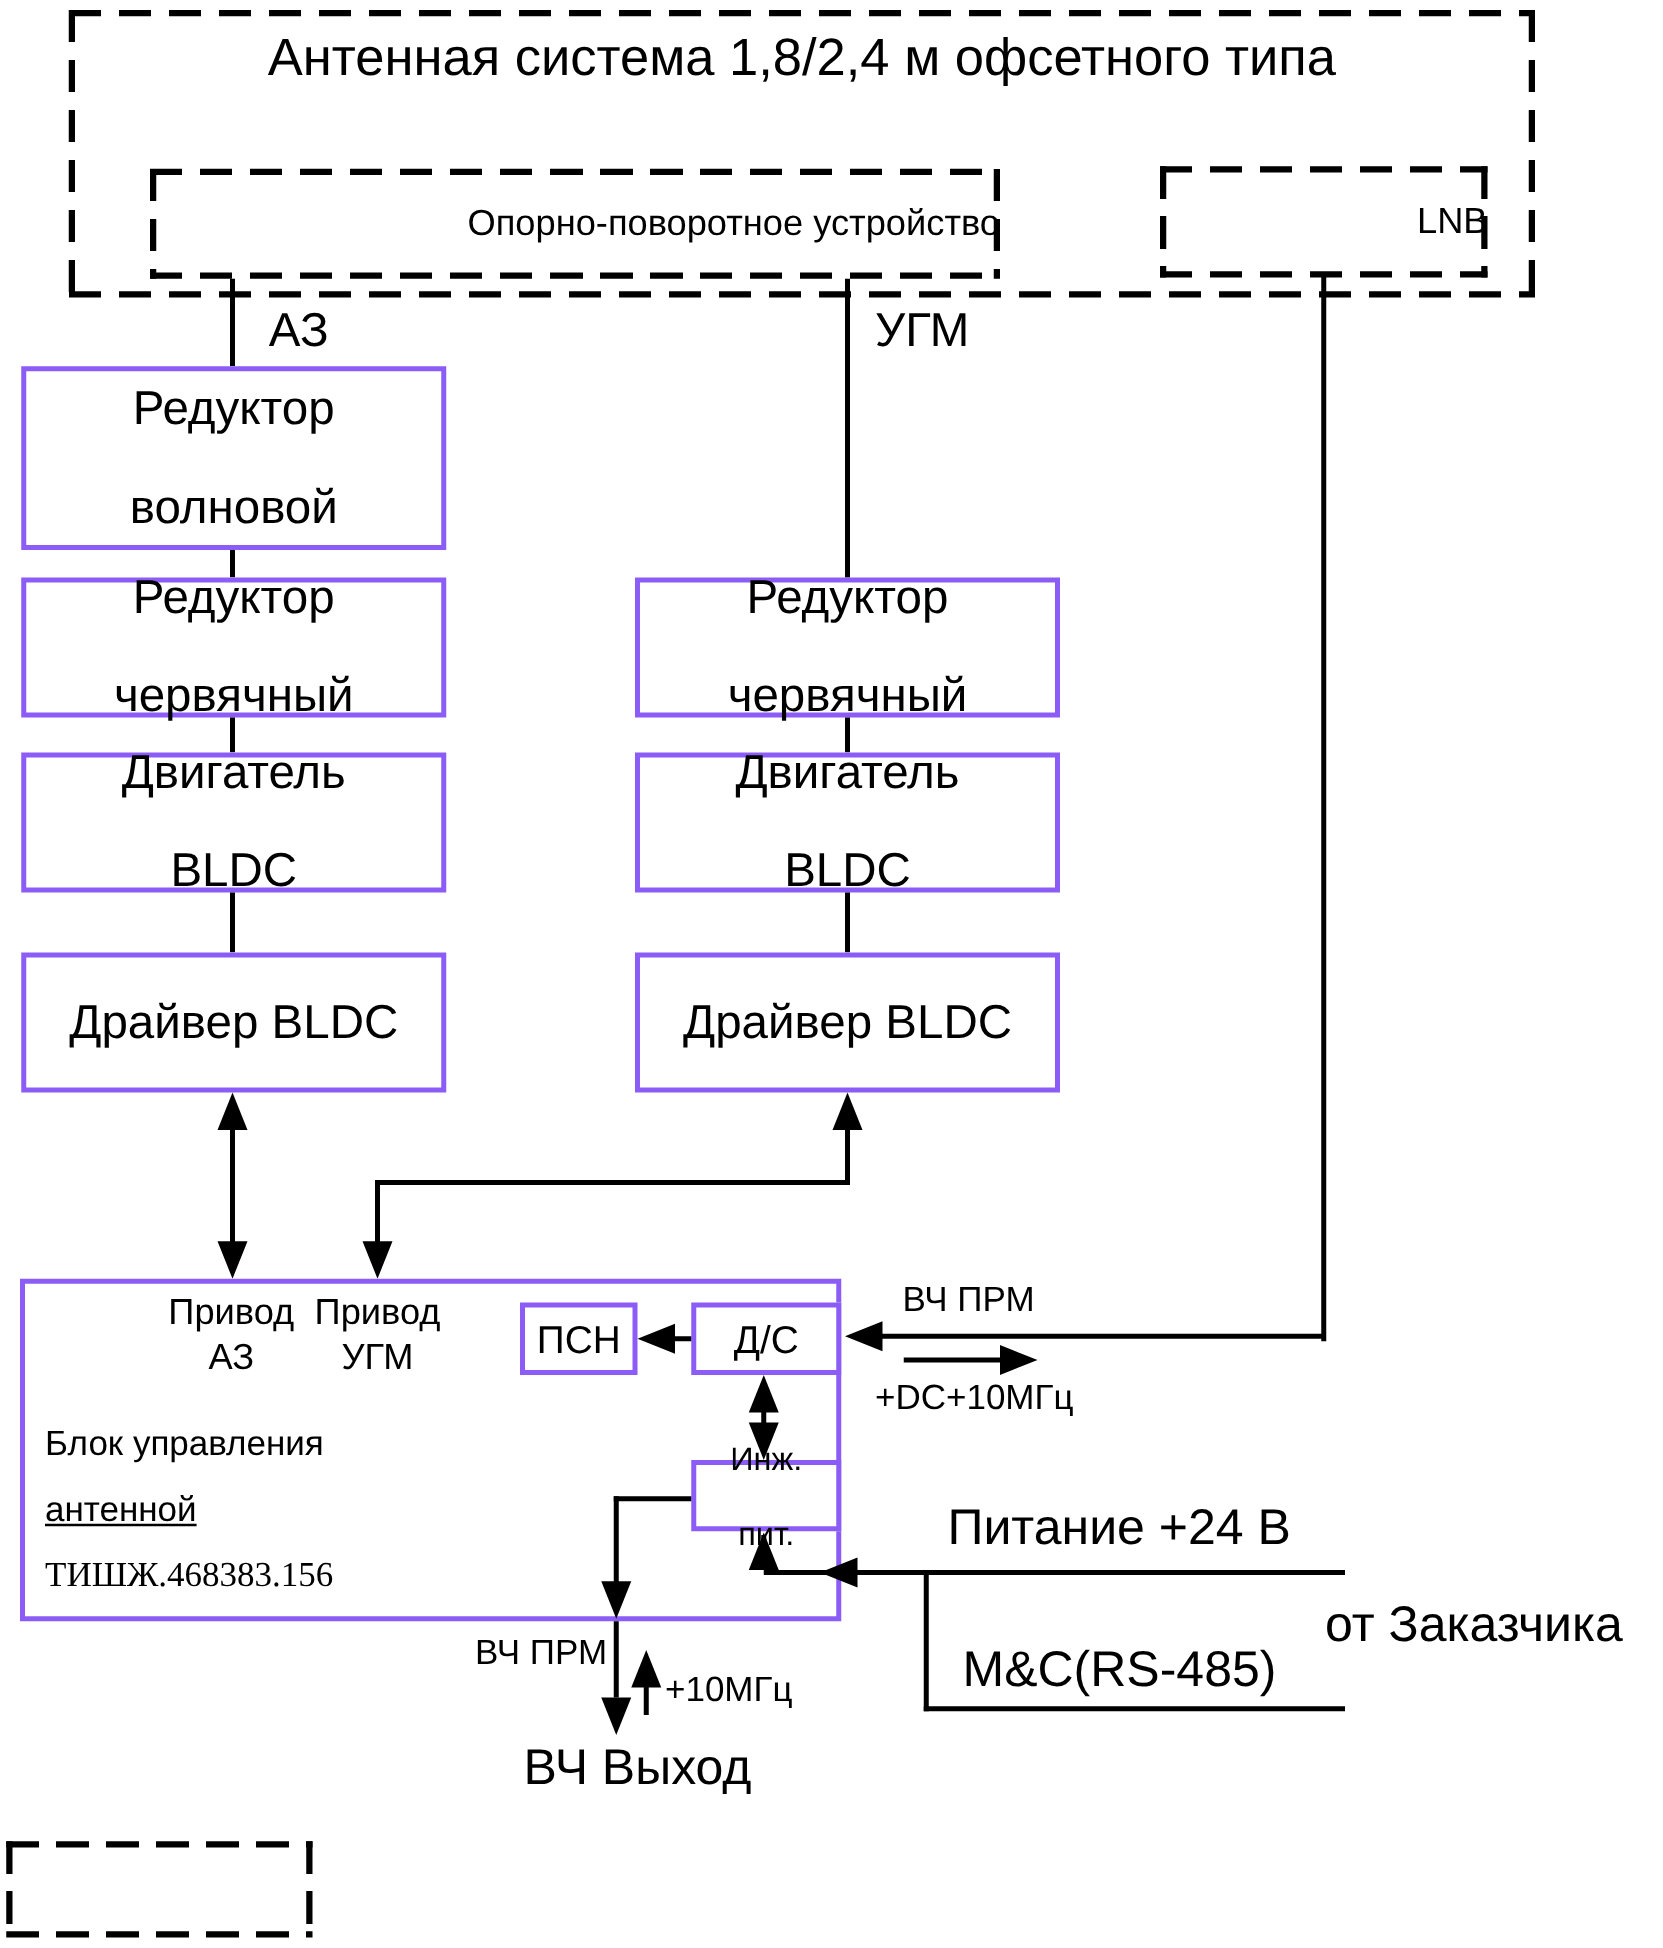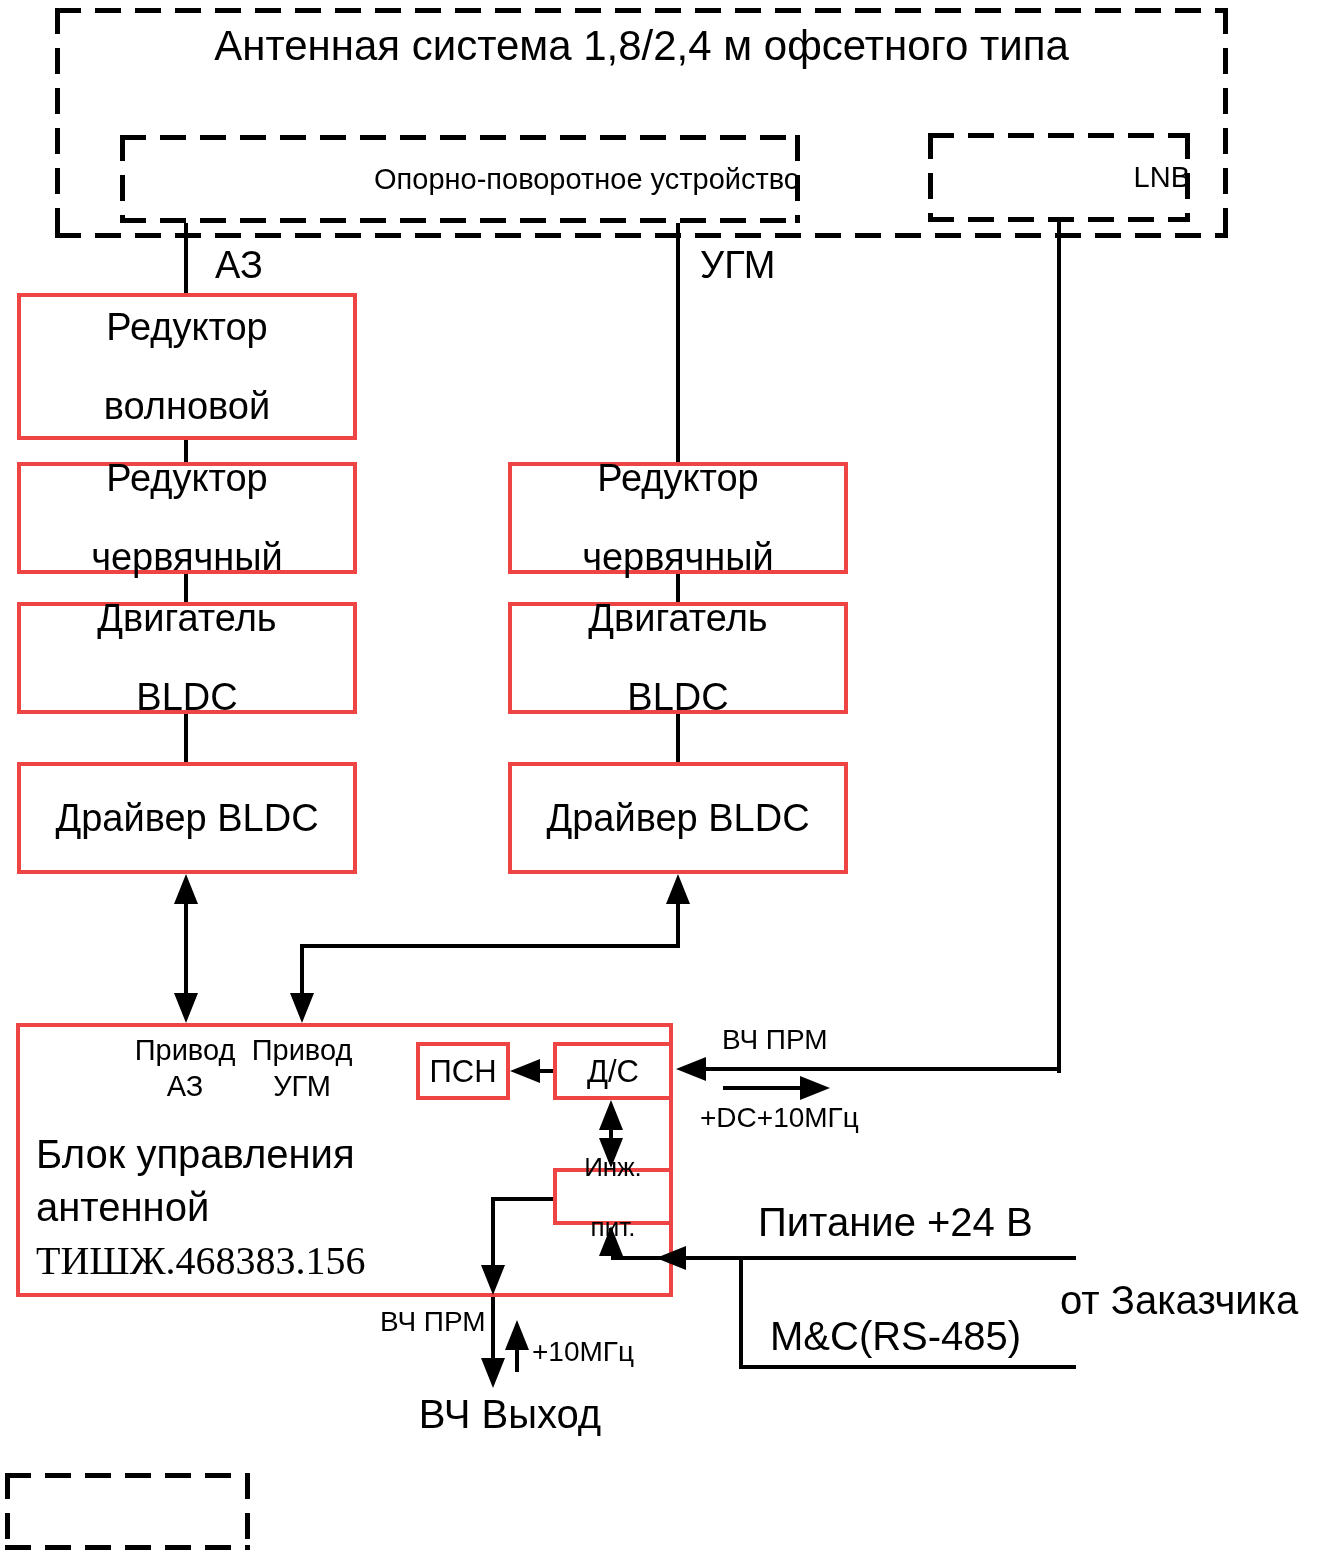--- a/index.html
+++ b/index.html
@@ -1,21 +1,21 @@
 <!DOCTYPE html>
 <html><head>
 <meta charset="utf-8">
 <style>
   html,body{margin:0;padding:0;background:#fff;}
   #canvas{
     position:relative;width:1330px;height:1558px;background:#ffffff;
     font-family:"Liberation Sans",sans-serif;color:#000;overflow:hidden;
   }
   .sbox{
-    position:absolute;border:4px solid #ef4444;box-sizing:border-box;background:#fff;
+    position:absolute;border:4px solid #8b5cf6;box-sizing:border-box;background:#fff;
     display:flex;flex-direction:column;align-items:center;justify-content:center;
     text-align:center;font-size:38px;line-height:47px;gap:32px;
   }
   .dashed{
     position:absolute;box-sizing:border-box;
     background-image:
       repeating-linear-gradient(90deg,#000 0 26px,transparent 26px 40px),
       repeating-linear-gradient(90deg,#000 0 26px,transparent 26px 40px),
       repeating-linear-gradient(180deg,#000 0 26px,transparent 26px 40px),
       repeating-linear-gradient(180deg,#000 0 26px,transparent 26px 40px);
@@ -105,23 +105,23 @@
 
   <div class="lbl-sm" style="left:115px;top:1032px;width:140px;text-align:center;font-size:29px;line-height:36px;white-space:normal;">
     <span style="display:block;">Привод</span>
     <span style="display:block;">АЗ</span>
   </div>
   <div class="lbl-sm" style="left:232px;top:1032px;width:140px;text-align:center;font-size:29px;line-height:36px;white-space:normal;">
     <span style="display:block;">Привод</span>
     <span style="display:block;">УГМ</span>
   </div>
 
-  <div class="lbl" style="left:36px;top:1128px;font-size:40px;line-height:53px;white-space:normal;width:420px;">
+  <div class="lbl" style="left:36px;top:1128px;font-size:28px;line-height:53px;white-space:normal;width:420px;">
     <span style="display:block;">Блок управления</span>
-    <span style="display:block;">антенной</span>
+    <span style="display:block;text-decoration:underline;">антенной</span>
     <span style="display:block;font-family:Liberation Serif, serif;">ТИШЖ.468383.156</span>
   </div>
 
   <div class="sbox" style="left:416px;top:1042px;width:94px;height:58px;font-size:31px;">
     <span>ПСН</span>
   </div>
   <div class="sbox" style="left:553px;top:1042px;width:120px;height:58px;font-size:31px;">
     <span>Д/С</span>
   </div>
 

